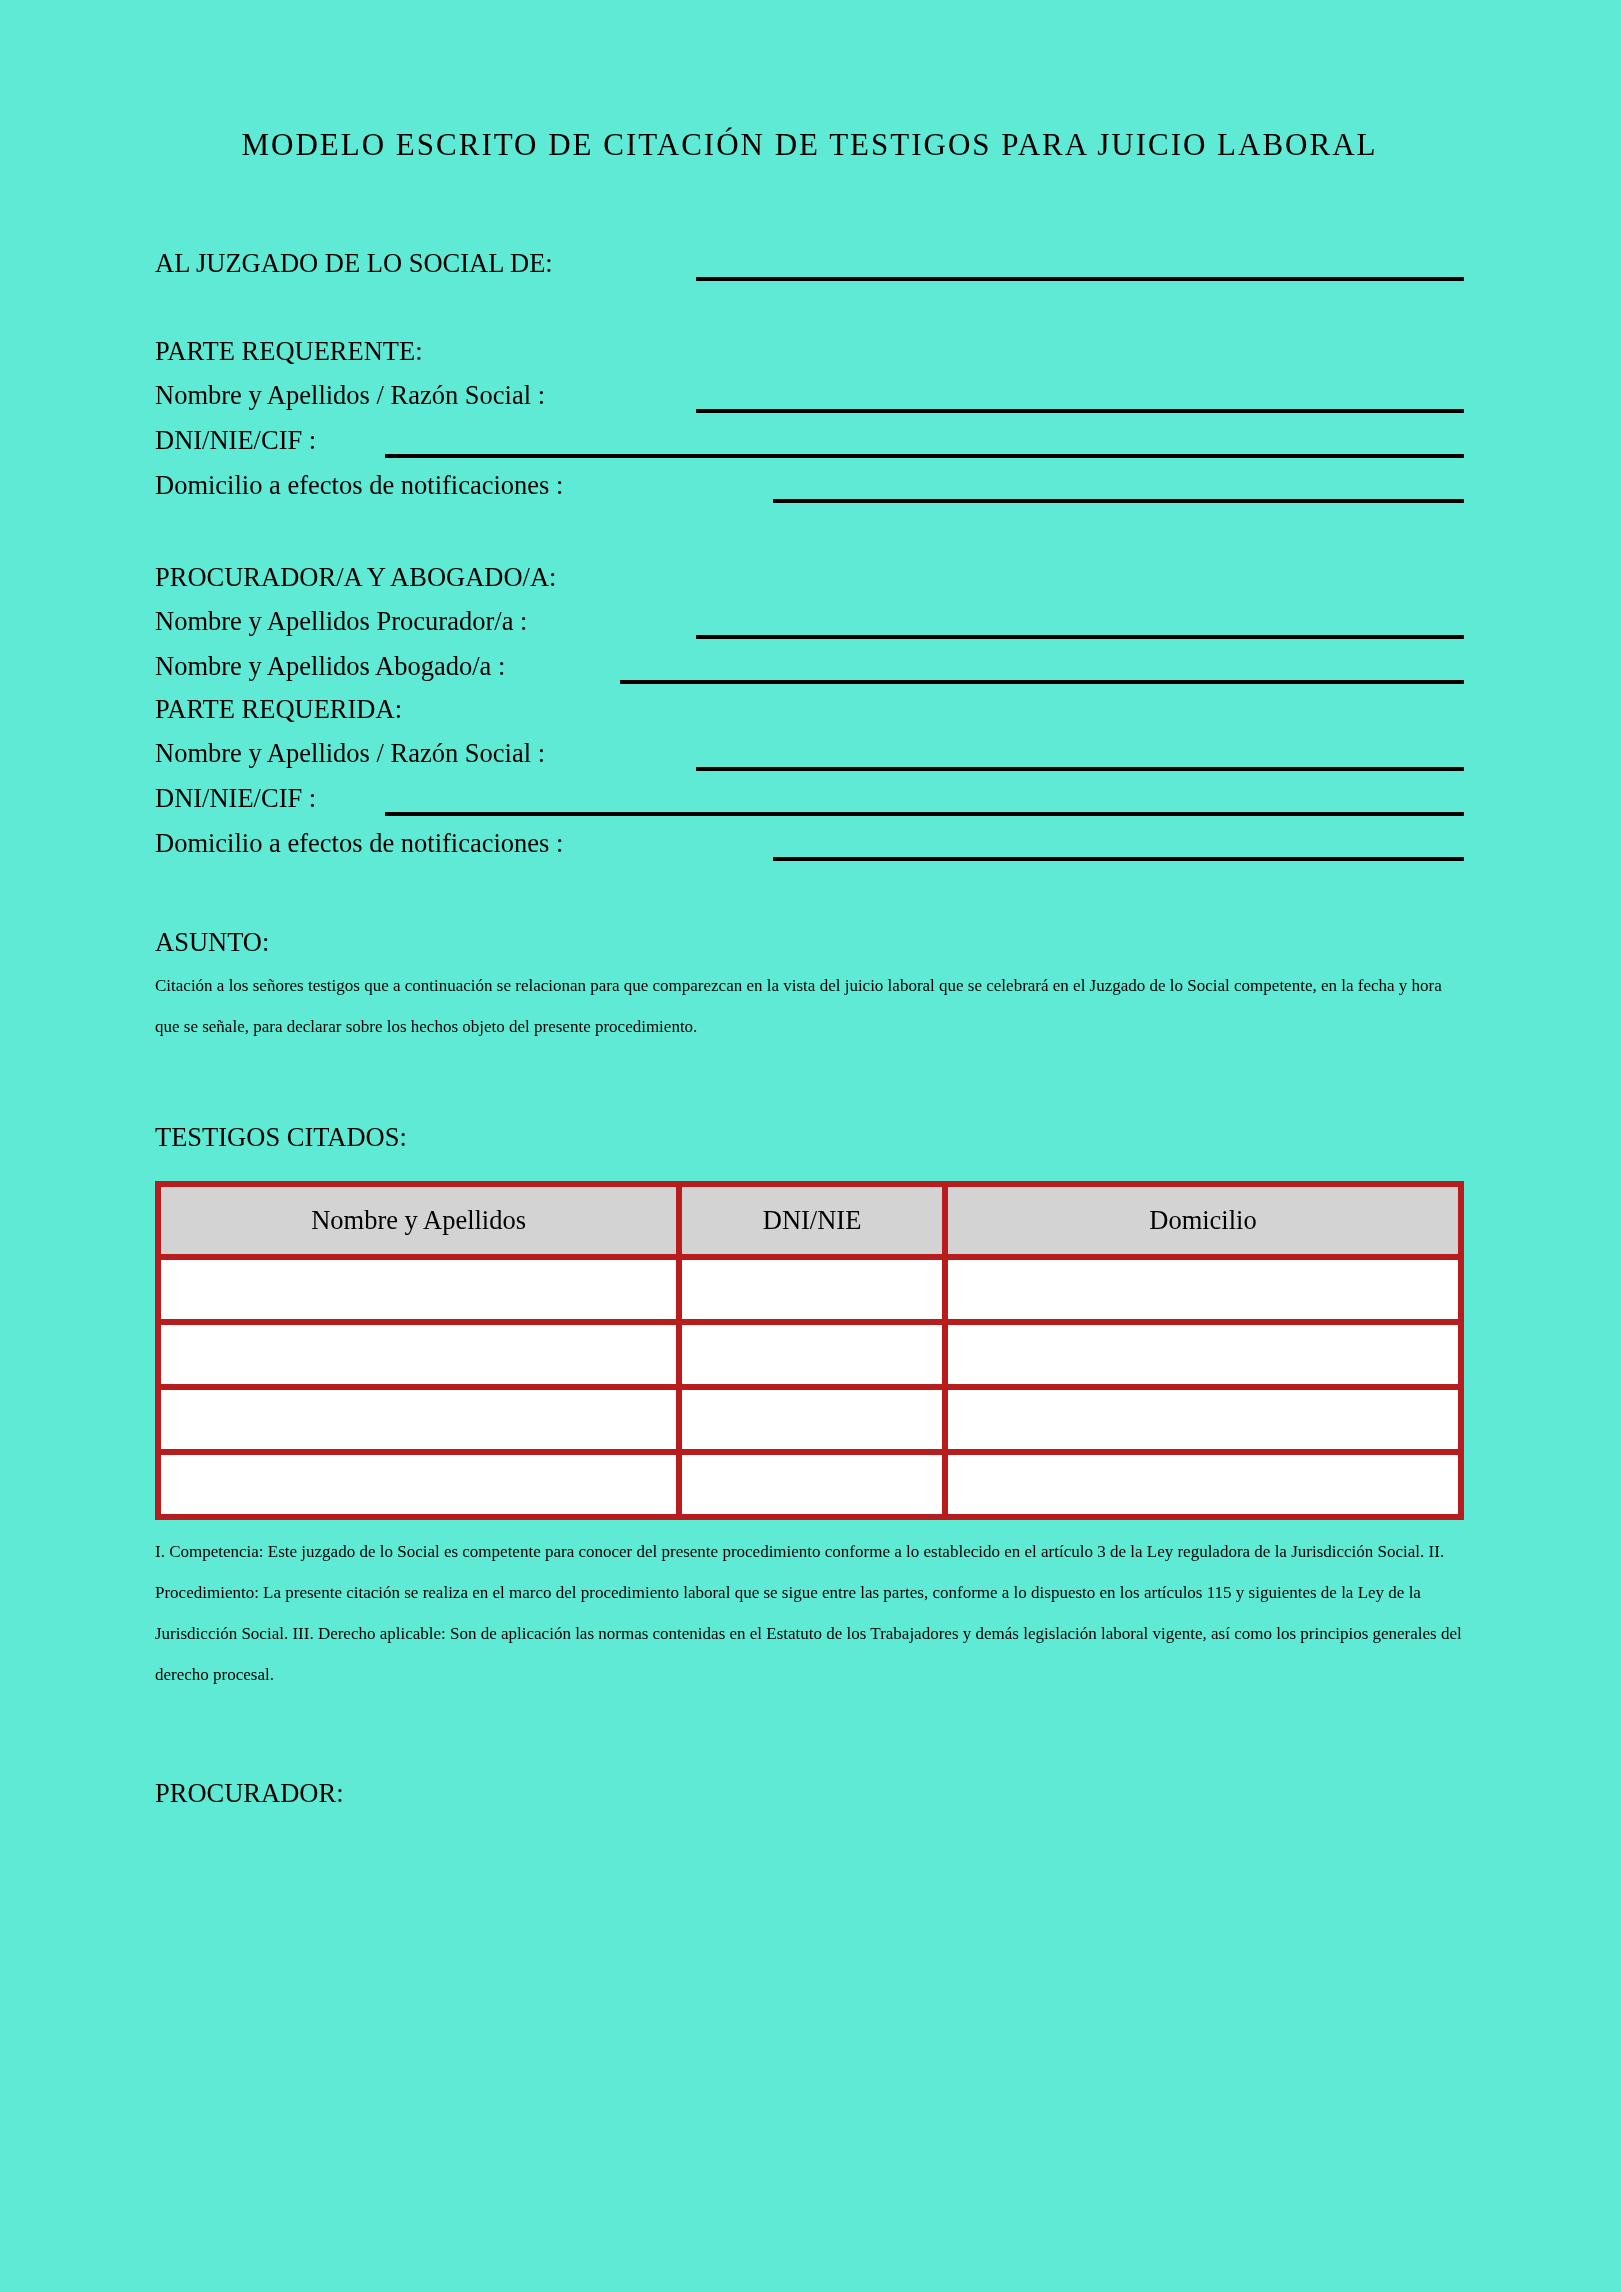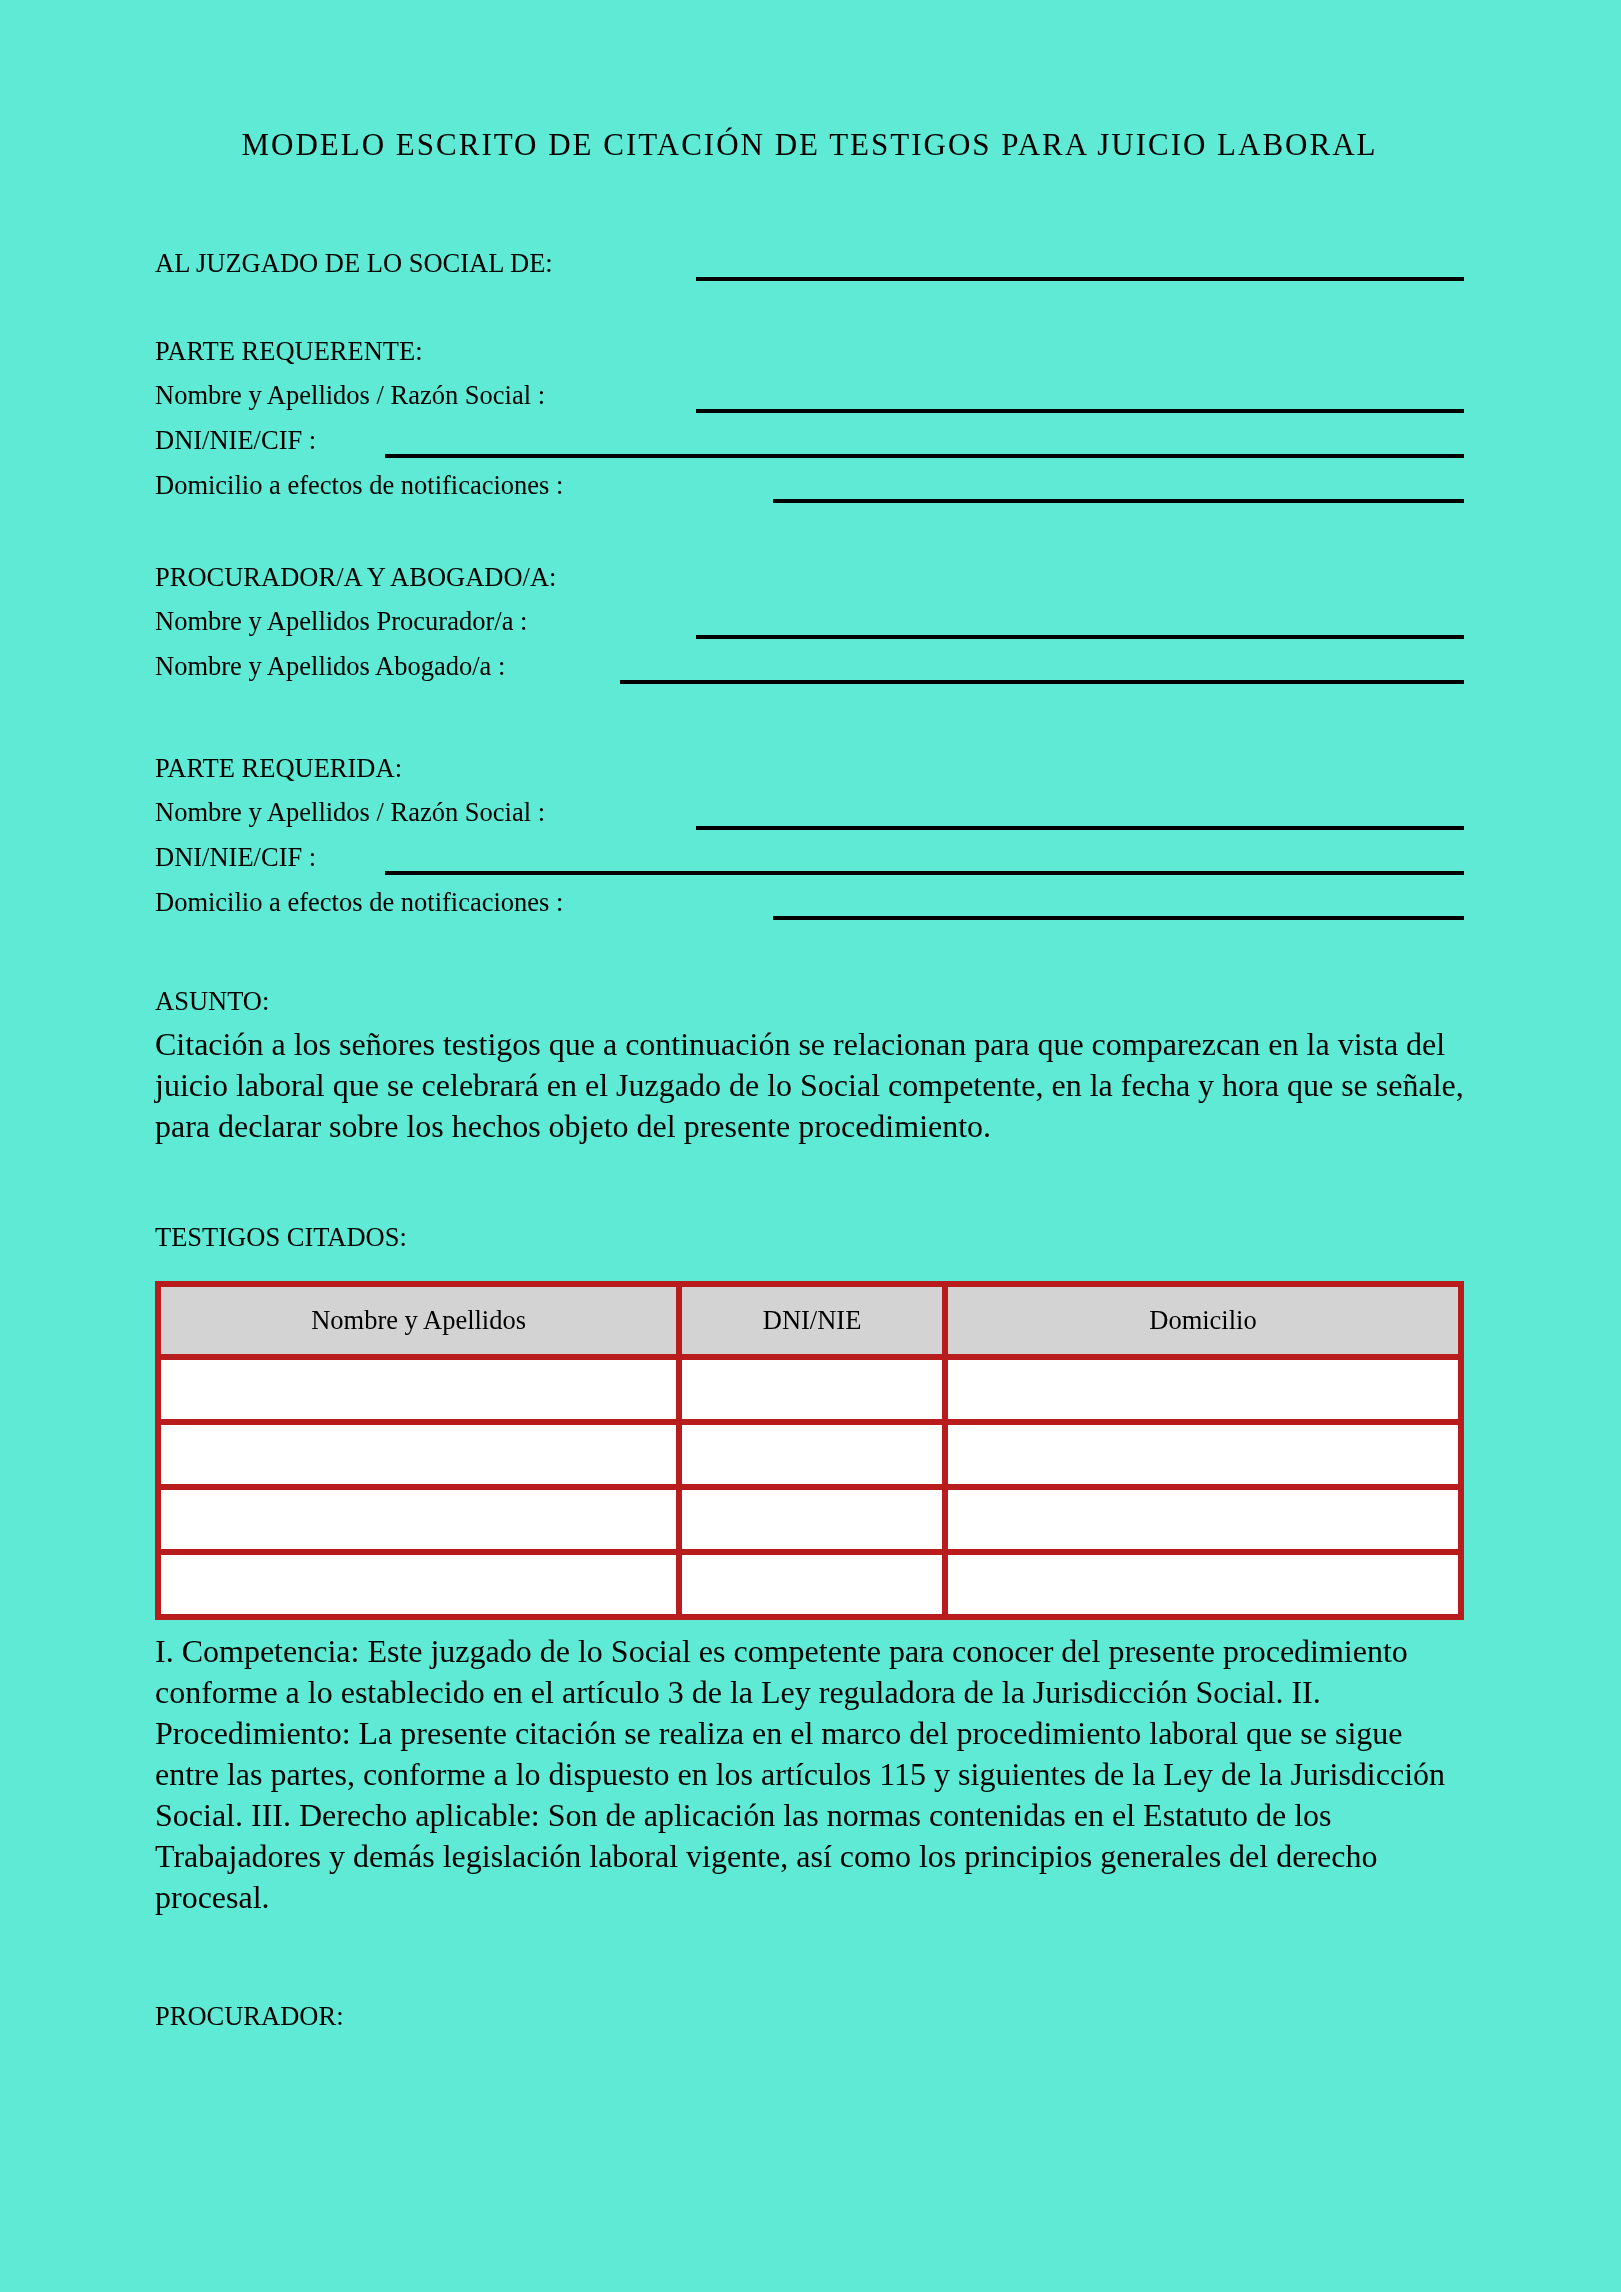--- a/index.html
+++ b/index.html
@@ -42,29 +42,29 @@
     white-space: nowrap;
   }
   .fill-line {
     position: absolute;
     right: 0;
     bottom: 3.9px;
     height: 3.9px;
     background: #000000;
   }
   .para {
-    font-size: 32px;
+    font-size: 17px;
     line-height: 41px;
     margin-top: 2px;
     text-align: left;
   }
   .mt-court   { margin-top: 76px; }
   .mt-sec1    { margin-top: 45px; }
   .mt-sec2    { margin-top: 49px; }
-  .mt-sec3    { margin-top: 59px; }
+  .mt-sec3    { }
   .mt-asunto  { margin-top: 56px; }
   .mt-test    { margin-top: 69px; }
   .mt-table   { margin-top: 22.5px; }
   .mt-fund    { margin-top: 68px; }
   .mt-fbody   { margin-top: 11px;  }
   .mt-solic   { margin-top: 77px; }
 
   table.testigos {
     width: 100%;
     border-collapse: collapse;

